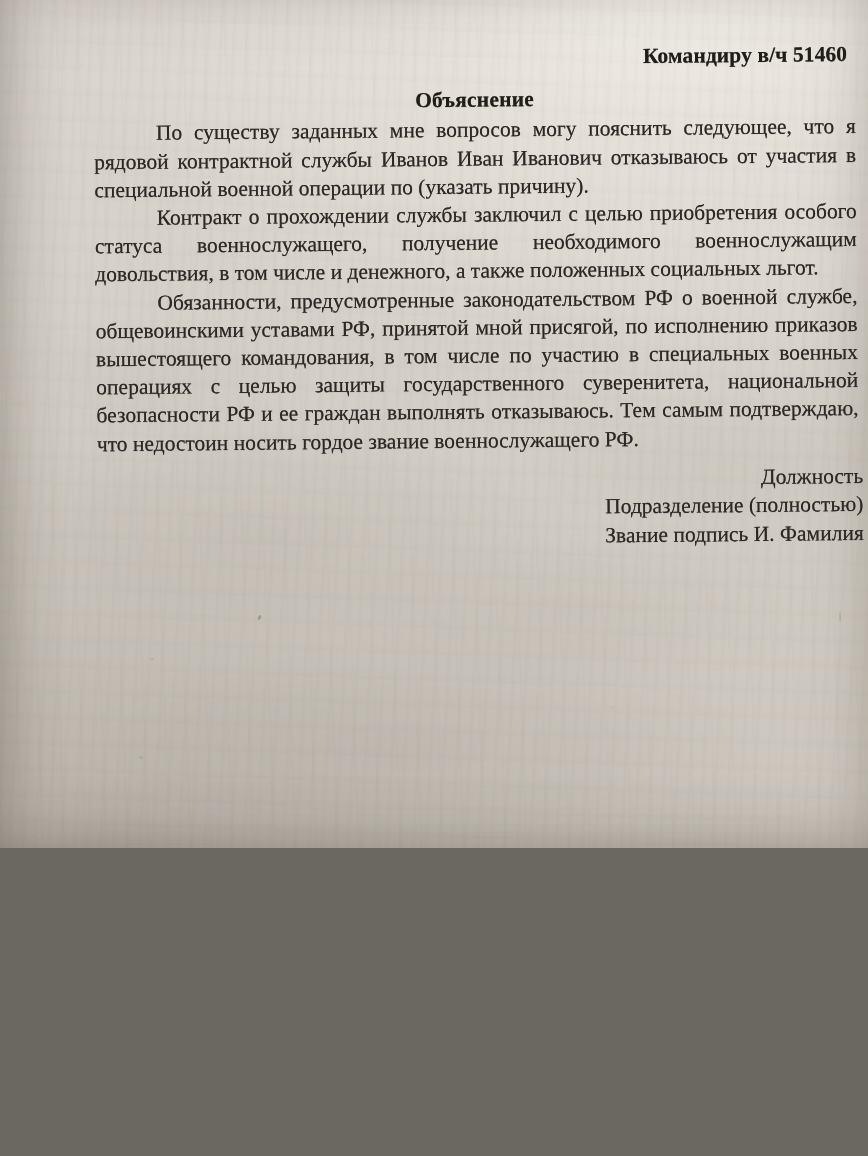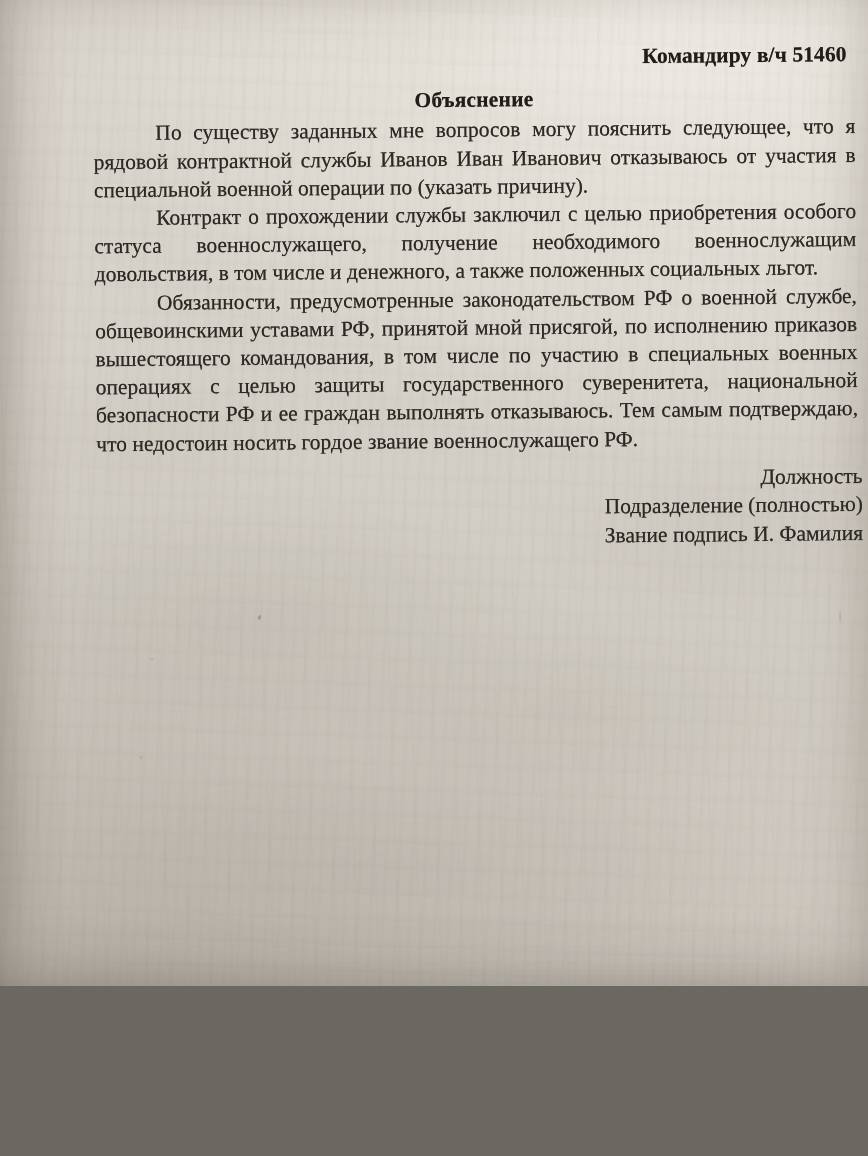--- a/index.html
+++ b/index.html
@@ -6,21 +6,21 @@
   html, body {
     margin: 0;
     padding: 0;
     background: #6b6761;
   }
 
   
   .photo {
     position: relative;
     width: 868px;
-    height: 986px;
+    height: 848px;
     overflow: hidden;
     background: #d946ef;
     font-family: "Liberation Serif", "DejaVu Serif", serif;
     -webkit-font-smoothing: antialiased;
   }
 
   
   .paper-base {
     position: absolute;
     inset: 0;

